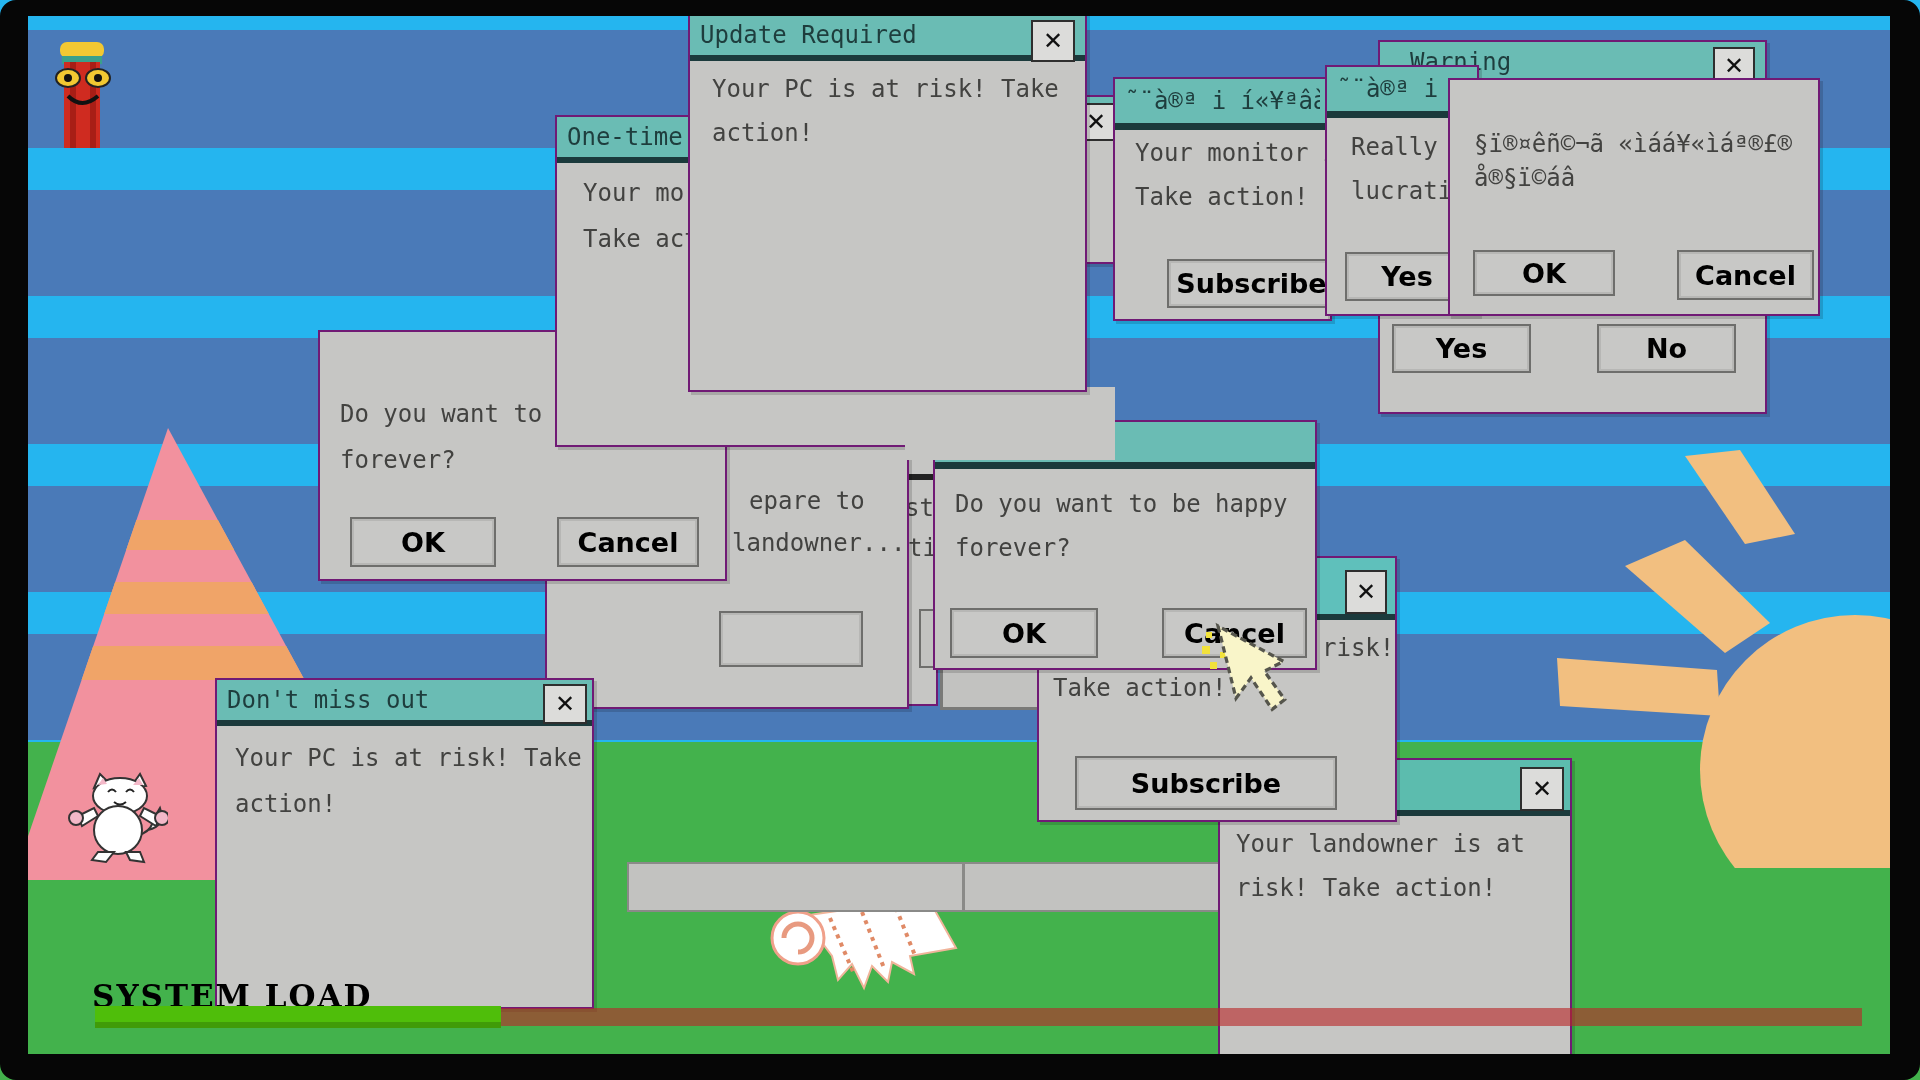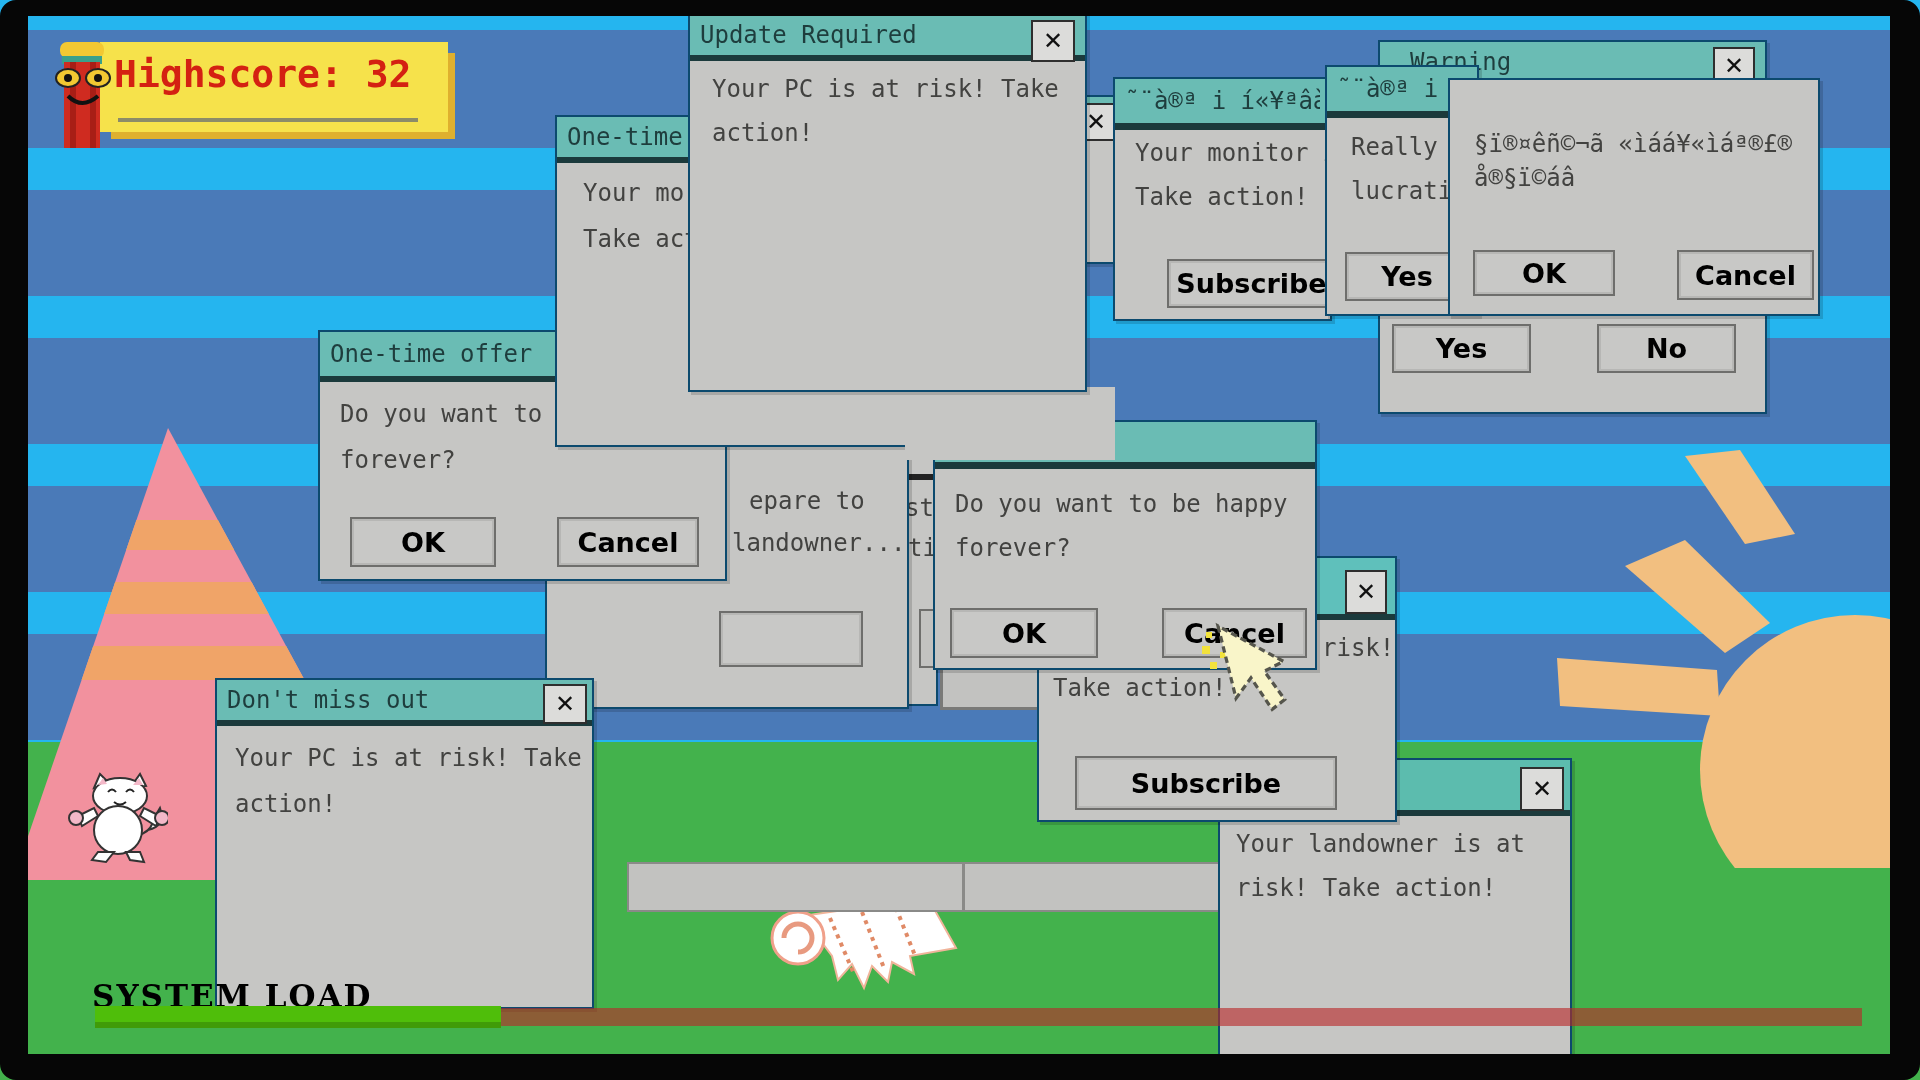--- a/index.html
+++ b/index.html
@@ -5,21 +5,21 @@
   html,body{margin:0;padding:0;background:#000;}
   #stage{position:relative;width:1920px;height:1080px;overflow:hidden;background:#4a7ab8;
          font-family:"DejaVu Sans Mono", monospace;}
   
   .sky{position:absolute;left:0;top:0;width:1920px;height:752px;
        background:repeating-linear-gradient(180deg,#4a7ab8 0 106px,#25b5ef 106px 148px);
        background-position-y:42px;}
   .grass{position:absolute;left:0;top:742px;width:1920px;height:338px;background:#43b24c;}
   .scene{position:absolute;}
   
-  .win{position:absolute;background:#c6c6c4;border:2px solid #0c4a6e;overflow:hidden;
+  .win{position:absolute;background:#c6c6c4;border:2px solid #701a75;overflow:hidden;
        box-shadow:3px 3px 0 rgba(0,0,0,.15);}
   .tb{position:absolute;left:0;top:0;right:0;background:#6abcb4;border-bottom:6px solid #1b3a3c;
       height:40px;display:flex;align-items:center;padding:0 10px;box-sizing:content-box;}
   .tt{font-size:24px;color:#1e3d3d;white-space:nowrap;overflow:hidden;}
   .xb{position:absolute;background:#dcdcda;border:2px solid #2e2e2e;color:#111;
       display:flex;align-items:center;justify-content:center;font-size:24px;font-weight:bold;
       font-family:"DejaVu Sans", sans-serif;cursor:pointer;}
   .ln{position:absolute;font-size:24px;color:#424240;white-space:nowrap;}
   .btn{position:absolute;background:#c8c8c6;border:2px solid #6e6e6c;box-shadow:inset 0 0 0 2px #b7b7b5;
        display:flex;align-items:center;justify-content:center;
@@ -123,23 +123,20 @@
   <div class="frag" style="left:919px;top:609px;width:30px;height:55px;z-index:6;border:2px solid #6e6e6c"></div>
   <div class="frag" style="left:940px;top:663px;width:112px;height:44px;z-index:6;border-left:3px solid #7a7a78;border-bottom:3px solid #7a7a78"></div>
 
   <div class="win" style="left:545px;top:443px;width:360px;height:262px;z-index:7">
     <span class="ln" style="left:202px;top:42px">epare to</span>
     <span class="ln" style="left:185px;top:84px">landowner...</span>
     <div class="btn" style="left:172px;top:166px;width:140px;height:52px"></div>
   </div>
 
   <div class="win" style="left:318px;top:330px;width:405px;height:247px;z-index:8">
-    <div class="tb" style="height:44px">
-      <span class="tt">One-time offer</span>
-    </div>
     <span class="ln" style="left:20px;top:68px">Do you want to be happy</span>
     <span class="ln" style="left:20px;top:114px">forever?</span>
     <div class="btn" style="left:30px;top:185px;width:142px;height:46px">OK</div>
     <div class="btn" style="left:237px;top:185px;width:138px;height:46px">Cancel</div>
   </div>
 
   <div class="win" style="left:555px;top:115px;width:350px;height:328px;z-index:9">
     <div class="tb">
       <span class="tt">One-time</span>
     </div>
@@ -220,27 +217,20 @@
     </div>
     <span class="xb" style="right:5px;top:4px;width:40px;height:36px">✕</span>
     <span class="ln" style="left:18px;top:64px">Your PC is at risk! Take</span>
     <span class="ln" style="left:18px;top:110px">action!</span>
   </div>
 
   <div class="sysload">SYSTEM LOAD</div>
   <div class="loadgreen"></div>
   <div class="loadred"></div>
 
-  <div class="banner">
-    <div class="score">
-      <span>Highscore:</span>
-      <span>32</span>
-    </div>
-    <div class="under"></div>
-  </div>
 
   <svg class="scene" style="left:50px;top:40px;z-index:32" width="64" height="110" viewBox="0 0 64 110">
     <rect x="10" y="2" width="44" height="16" rx="7" fill="#f2c832"></rect>
     <rect x="12" y="16" width="40" height="8" fill="#3aa08a"></rect>
     <rect x="14" y="22" width="36" height="86" fill="#cf2b20"></rect>
     <rect x="20" y="22" width="6" height="86" fill="#a81e16"></rect>
     <rect x="40" y="22" width="6" height="86" fill="#a81e16"></rect>
     <ellipse cx="18" cy="38" rx="12" ry="9" fill="#f2c832" stroke="#222" stroke-width="2"></ellipse>
     <ellipse cx="48" cy="38" rx="12" ry="9" fill="#f2c832" stroke="#222" stroke-width="2"></ellipse>
     <circle cx="18" cy="38" r="4" fill="#111"></circle>

